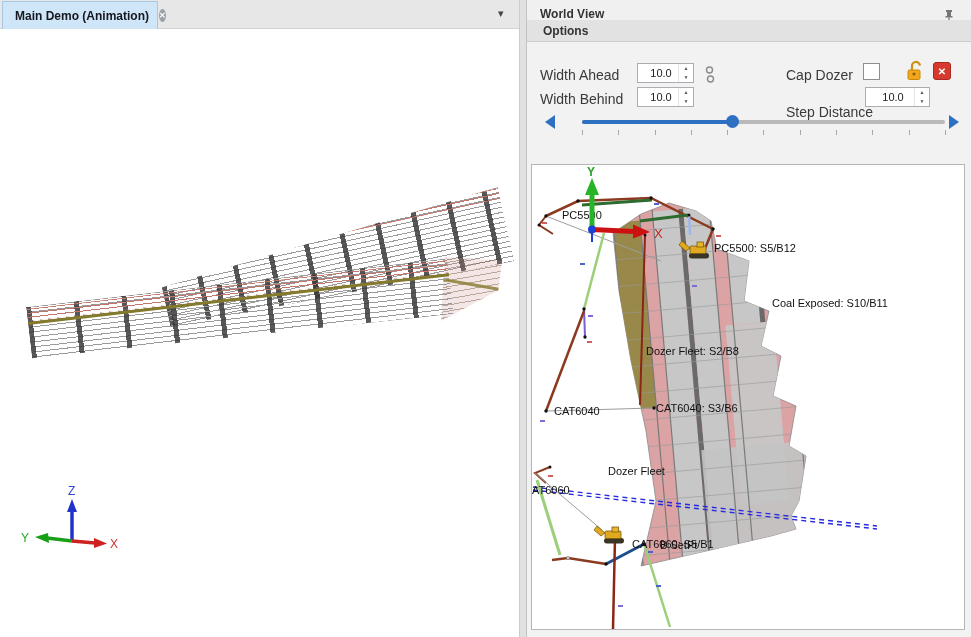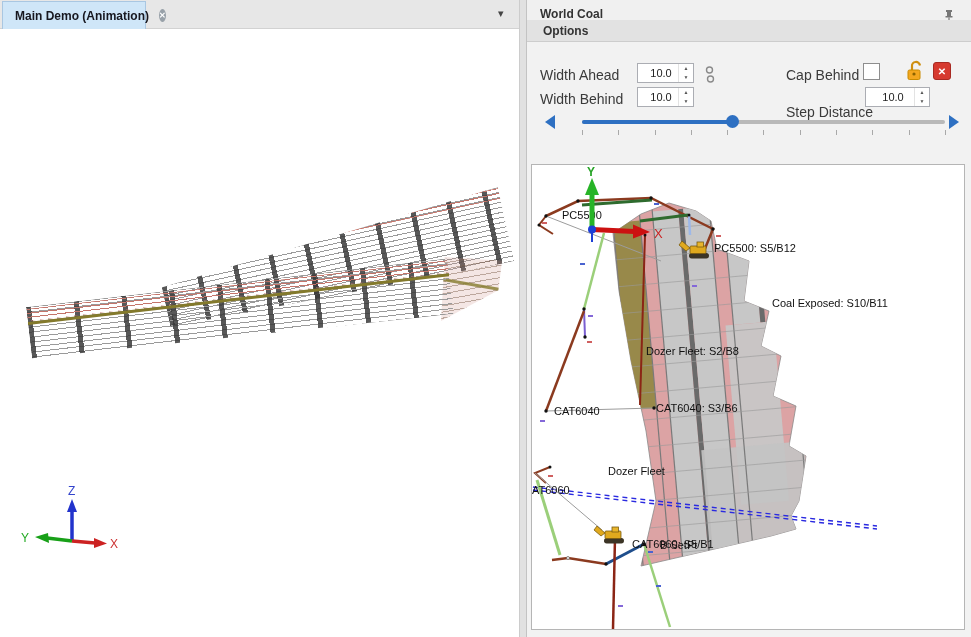--- a/index.html
+++ b/index.html
@@ -1,21 +1,21 @@
 <!DOCTYPE html>
 <html><head>
 <meta charset="utf-8">
 <style>
   * { margin:0; padding:0; box-sizing:border-box; }
   body { font-family:"Liberation Sans", sans-serif; background:#fff; }
   #root { position:relative; width:971px; height:637px; overflow:hidden; background:#fff; }
 
   
   .tabbar { position:absolute; left:0; top:0; width:519px; height:29px; background:#e7e7e7; border-bottom:1px solid #d2d2d2; }
-  .tab-active { position:absolute; left:2px; top:1px; height:28px; width:144px; background:#cfe6f8; border:1px solid #a9c7e2; border-bottom:none; display:flex; align-items:center; padding:0 7px; }
+  .tab-active { position:absolute; left:2px; top:1px; height:28px; width:156px; background:#cfe6f8; border:1px solid #a9c7e2; border-bottom:none; display:flex; align-items:center; padding:0 7px; }
   .tab-label { font-size:12px; font-weight:bold; color:#17171f; white-space:nowrap; margin-left:5px; }
   .tab-close { margin-left:10px; width:13px; height:13px; border-radius:50%; background:#98a1a9; color:#fff; font-size:8px; line-height:13px; text-align:center; font-weight:bold; cursor:pointer; }
   .tab-caret { position:absolute; left:498px; top:7px; font-size:11px; color:#444; }
 
   
   .viewport { position:absolute; left:0; top:29px; width:519px; height:608px; background:#ffffff; overflow:hidden; }
 
   .band-upper { position:absolute; left:148px; top:158px; width:350px; height:76px;
     transform:rotate(-12.3deg); transform-origin:100% 0;
     background-image:
@@ -117,21 +117,21 @@
       <line x1="57" y1="72" x2="80" y2="74" stroke="#cc2222" stroke-width="3.5"></line>
       <polygon points="79,69 79,79 92,74.5" fill="#cc2222"></polygon>
       <text x="95" y="79" font-size="12" fill="#cc3333">X</text>
     </svg>
   </div>
 
   <div class="splitter"></div>
 
   <div class="panel">
     <div class="panel-header">
-      <span class="panel-title">World Coal</span>
+      <span class="panel-title">World View</span>
       <svg class="pin-btn" viewBox="0 0 16 16">
         <rect x="5" y="3" width="6" height="2" fill="#777"></rect>
         <rect x="6" y="5" width="4" height="4" fill="#777"></rect>
         <rect x="4.5" y="9" width="7" height="1.5" fill="#777"></rect>
         <rect x="7.4" y="10.5" width="1.2" height="4" fill="#777"></rect>
       </svg>
     </div>
     <div class="options-header">
       <span class="options-title">Options</span>
     </div>
@@ -151,21 +151,21 @@
           <span>▲</span>
           <span>▼</span>
         </span>
     </div>
 
     <svg style="position:absolute; left:176px; top:64px;" width="14" height="28" viewBox="0 0 14 28">
       <circle cx="6.5" cy="6" r="3" fill="none" stroke="#8a8a8a" stroke-width="1.4"></circle>
       <circle cx="7.5" cy="15" r="3" fill="none" stroke="#8a8a8a" stroke-width="1.4"></circle>
     </svg>
 
-    <span class="ctl-label" style="left:259px; top:67px;">Cap Behind</span>
+    <span class="ctl-label" style="left:259px; top:67px;">Cap Dozer</span>
     <div class="checkbox" style="left:336px; top:63px;"></div>
 
     <svg style="position:absolute; left:378px; top:60px;" width="20" height="22" viewBox="0 0 20 22">
       <path d="M7,10 V6.5 a4,4 0 0 1 8,-1" fill="none" stroke="#cf8f10" stroke-width="2.2"></path>
       <rect x="3" y="10" width="12" height="9.5" rx="1.5" fill="#f3a71f" stroke="#c98a00" stroke-width="1"></rect>
       <circle cx="9" cy="14" r="1.6" fill="#8a6200"></circle>
     </svg>
     <div class="xbtn" style="left:406px; top:62px;">✕</div>
 
     <span class="ctl-label" style="left:259px; top:104px;">Step Distance</span>

